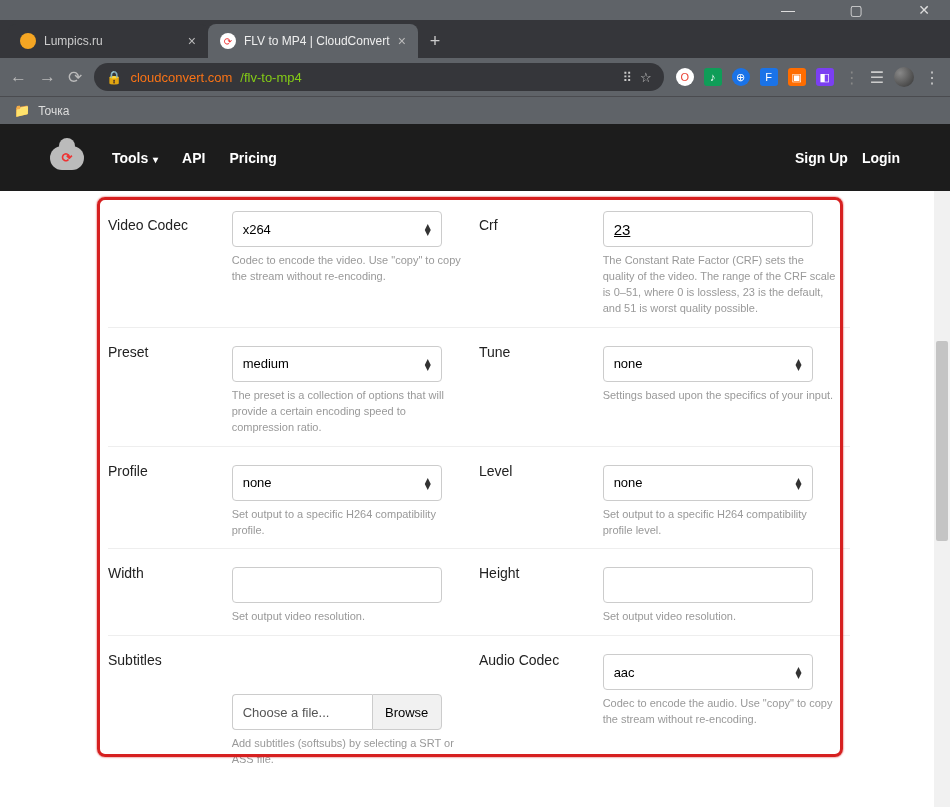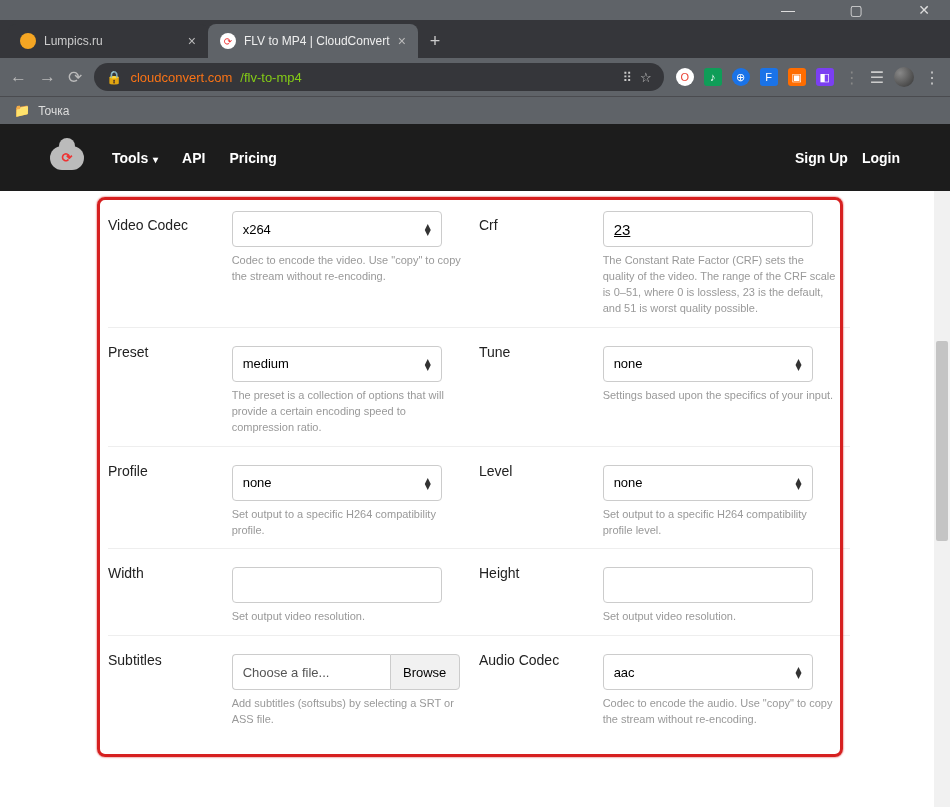--- a/index.html
+++ b/index.html
@@ -46,21 +46,21 @@
   .content { padding:10px 100px 0 108px; }
   table.opts { width:100%; border-collapse:collapse; }
   table.opts td { vertical-align:top; padding:10px 12px 10px 0;}
   tr.sep td { border-top:1px solid #eee; padding-top:18px;}
   .lbl { width:120px; font-size:14px; color:#222; padding-top:16px !important;}
   .col { width:240px; }
   .help { font-size:11px; color:#999; line-height:1.45; margin-top:6px;}
   .sel, .inp { width:210px; height:36px; border:1px solid #ccc; border-radius:4px; padding:0 10px; font-size:13px; background:#fff; display:flex; align-items:center; justify-content:space-between;}
   .sel .caret { font-size:12px; color:#333; display:flex; flex-direction:column; line-height:6px;}
   .inp input { border:none; outline:none; width:100%; font-size:15px;text-decoration:underline;}
-  .file { display:flex; width:228px;}
+  .file { display:flex; width:210px;margin-top:40px;}
   .file .name { flex:1; height:36px; border:1px solid #ccc; border-right:none; border-radius:4px 0 0 4px; padding:0 10px; display:flex; align-items:center; font-size:13px; color:#555;}
   .file .browse { width:70px; height:36px; border:1px solid #ccc; border-radius:0 4px 4px 0; background:#f1f1f1; display:flex; align-items:center; justify-content:center; font-size:13px;}
 
   .page-scroll { position:absolute; right:0; top:0; width:16px; height:620px; background:#f1f1f1;}
   .page-thumb { position:absolute; right:2px; top:150px; width:12px; height:200px; background:#c4c4c4; border-radius:2px;}
 
   .avatar { width:20px; height:20px; border-radius:50%; background: radial-gradient(circle at 30% 30%, #888, #333);}
 </style>
 </head>
 <body>

